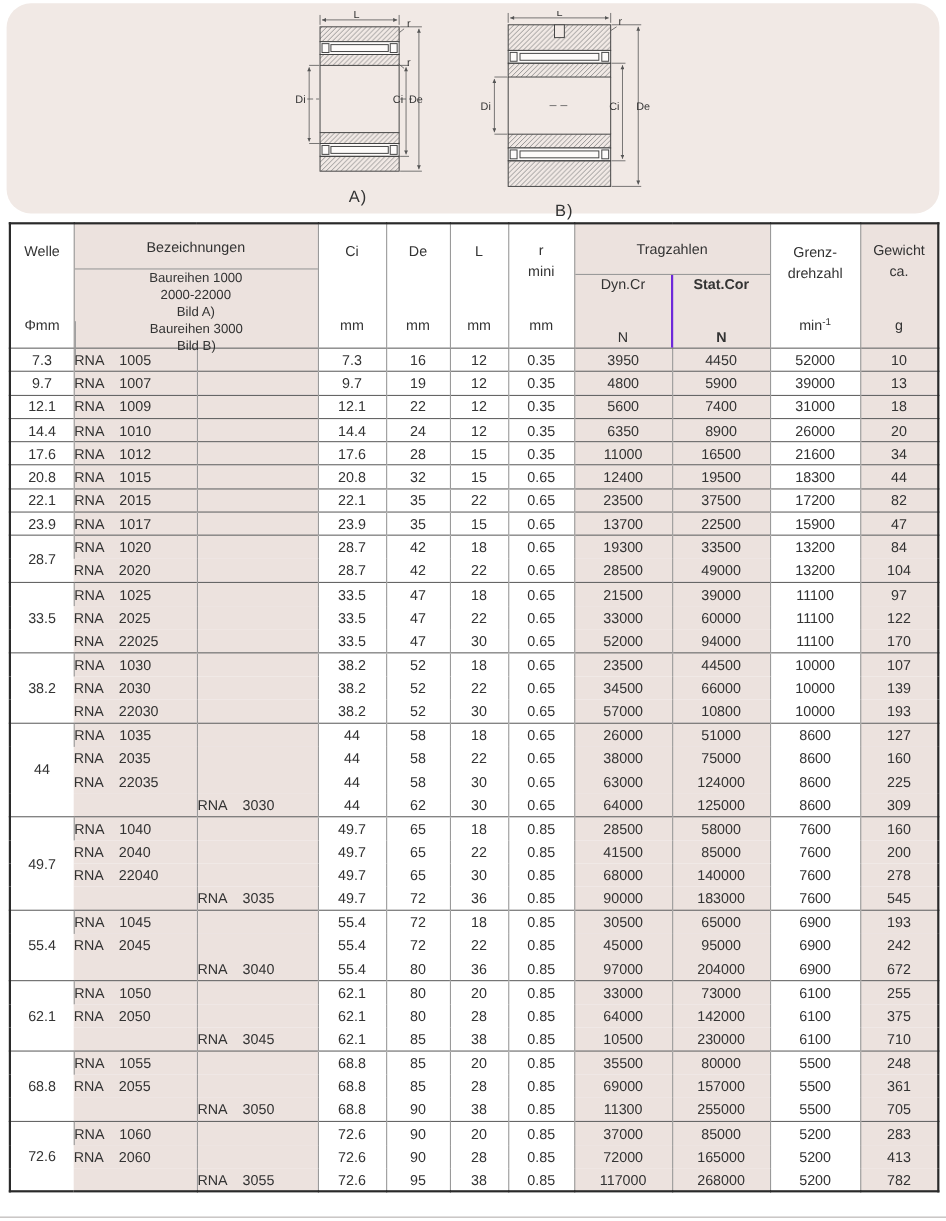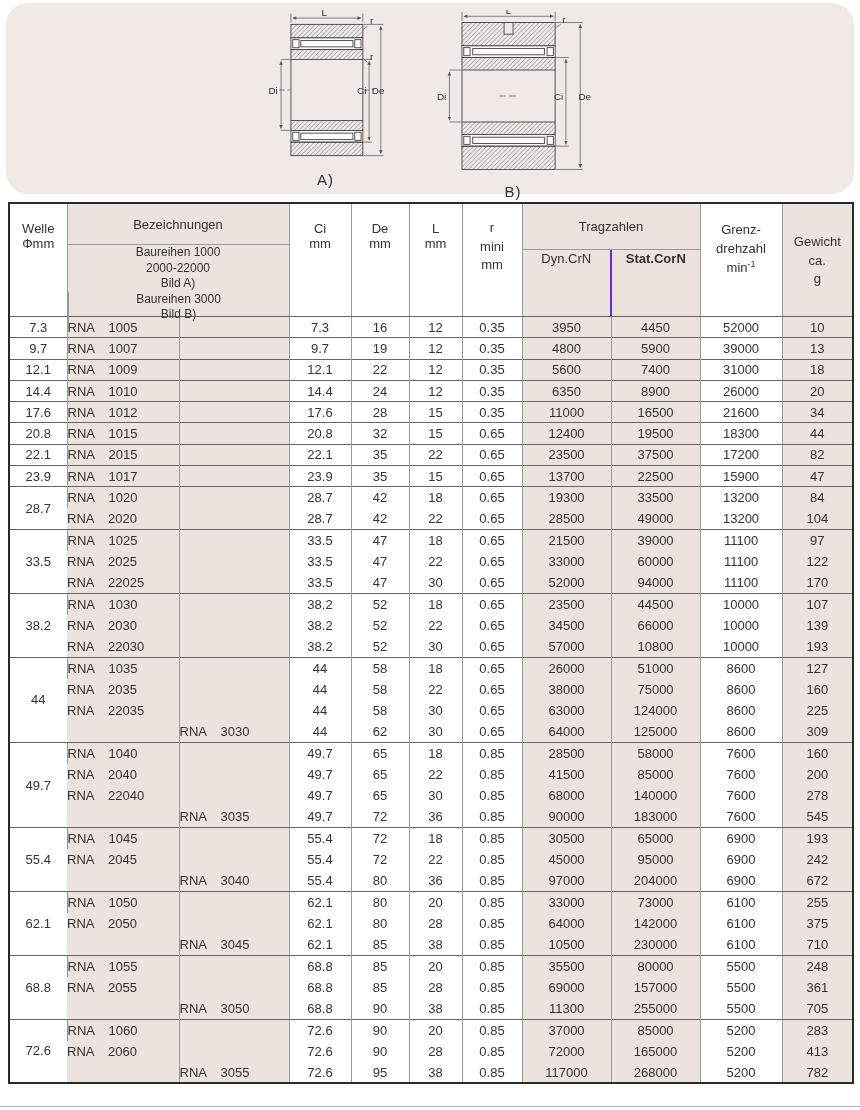--- a/index.html
+++ b/index.html
@@ -29,33 +29,33 @@
   th:first-child,td:first-child{border-left:none;}
   thead tr{height:112px;}
   thead th{border-bottom:1.4px solid #666;padding:0;vertical-align:top;font-size:13px;}
   tbody td{height:21.3px;padding:0;text-align:center;font-size:13px;color:#333;}
   tr.gs td{border-top:1.4px solid #666;}
   .pk{background:#ece2de;}
   .dz{text-align:left;}
   .desig{display:inline-flex;padding-left:0;}
   .rna{width:41px;display:inline-block;}
   
-  .vcol{display:flex;flex-direction:column;align-items:center;
+  .vcol{display:flex;flex-direction:column;justify-content:space-between;align-items:center;
         height:112px;box-sizing:border-box;padding:17px 0 13px;}
   .vcol .two{line-height:1.45;text-align:center;}
   .bezTop{height:41px;display:flex;align-items:center;justify-content:center;
           border-bottom:1px solid #9a9a9a;box-sizing:border-box;}
   .bezSub{display:flex;height:71px;flex-direction:column;}
   .bezSub>div{flex:1;display:flex;flex-direction:column;justify-content:center;
               text-align:center;font-size:12px;line-height:1.3;}
   .bezSub>div+div{border-left:1px solid #9a9a9a;}
   .tragTop{height:46px;display:flex;align-items:center;justify-content:center;
            border-bottom:1px solid #9a9a9a;box-sizing:border-box;}
   .tragSub{display:flex;height:66px;}
-  .tragSub>div{flex:1;display:flex;flex-direction:row;justify-content:center;
+  .tragSub>div{flex:1;display:flex;flex-direction:column;justify-content:space-between;
                text-align:center;line-height:1.35;}
   .tragSub>div+div{border-left:2px solid #6d28d9;font-weight:bold;}
   sup.exp{font-size:9px;}
   .bottom-rule{position:absolute;left:0;top:1106px;width:860px;border-top:1.5px solid #b5b0ae;}
 </style>
 </head>
 <body>
 
 <svg width="0" height="0" style="position:absolute" aria-hidden="true">
   <defs>
@@ -245,21 +245,21 @@
           </div>
         </div>
       </th>
       <th>
         <div class="vcol" style="">
           <span class="two"><span>Grenz-</span><br><span>drehzahl</span></span>
           <span><span>min</span><sup class="exp">-1</sup></span>
         </div>
       </th>
       <th class="pk">
-        <div class="vcol" style="padding-top:29px">
+        <div class="vcol" style="padding-top:15px">
           <span class="two"><span>Gewicht</span><br><span>ca.</span></span>
           <span>g</span>
         </div>
       </th>
     </tr>
   </thead>
   <tbody id="tbody">
       <tr class="gs">
         <td rowspan="1">7.3</td>
         <td class="pk dz"><span class="desig">

